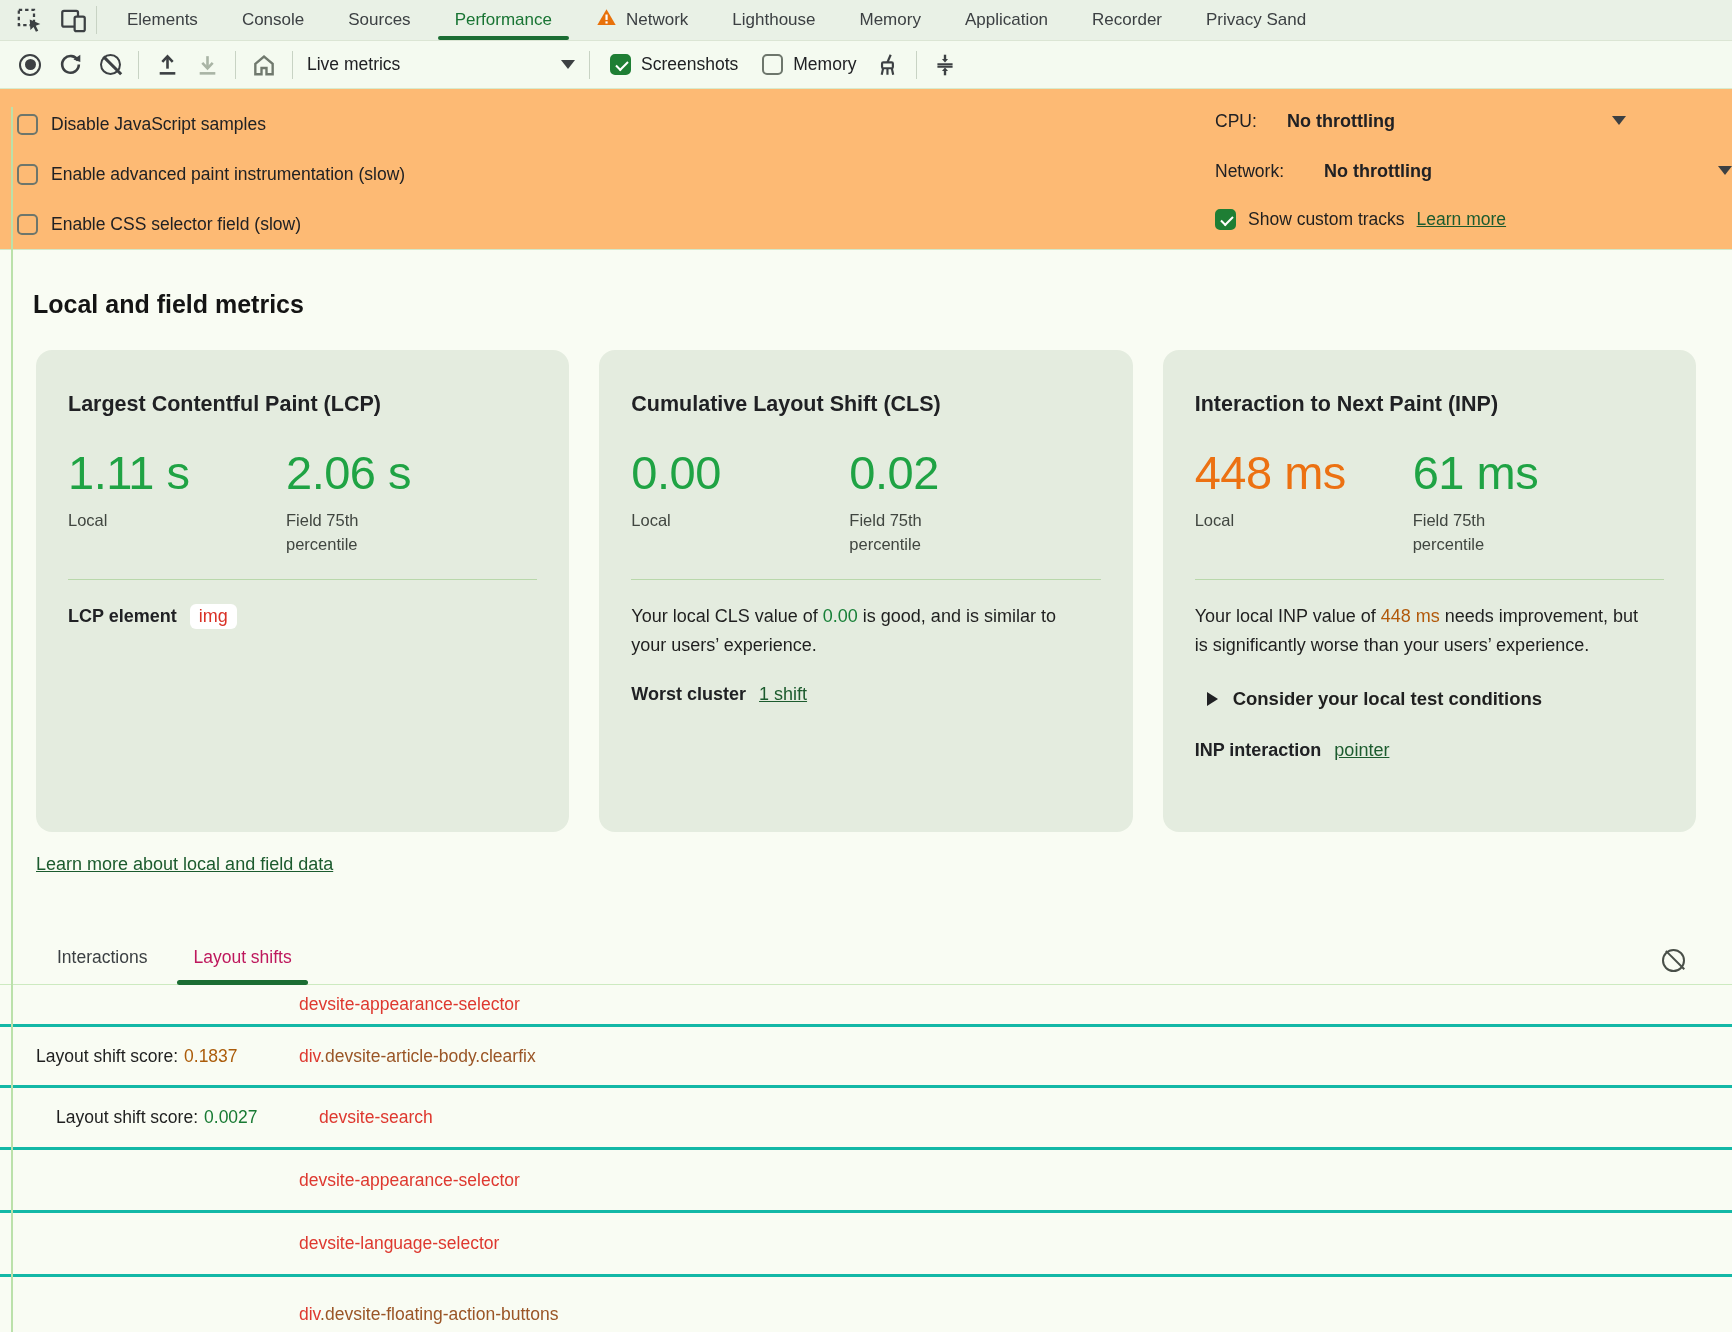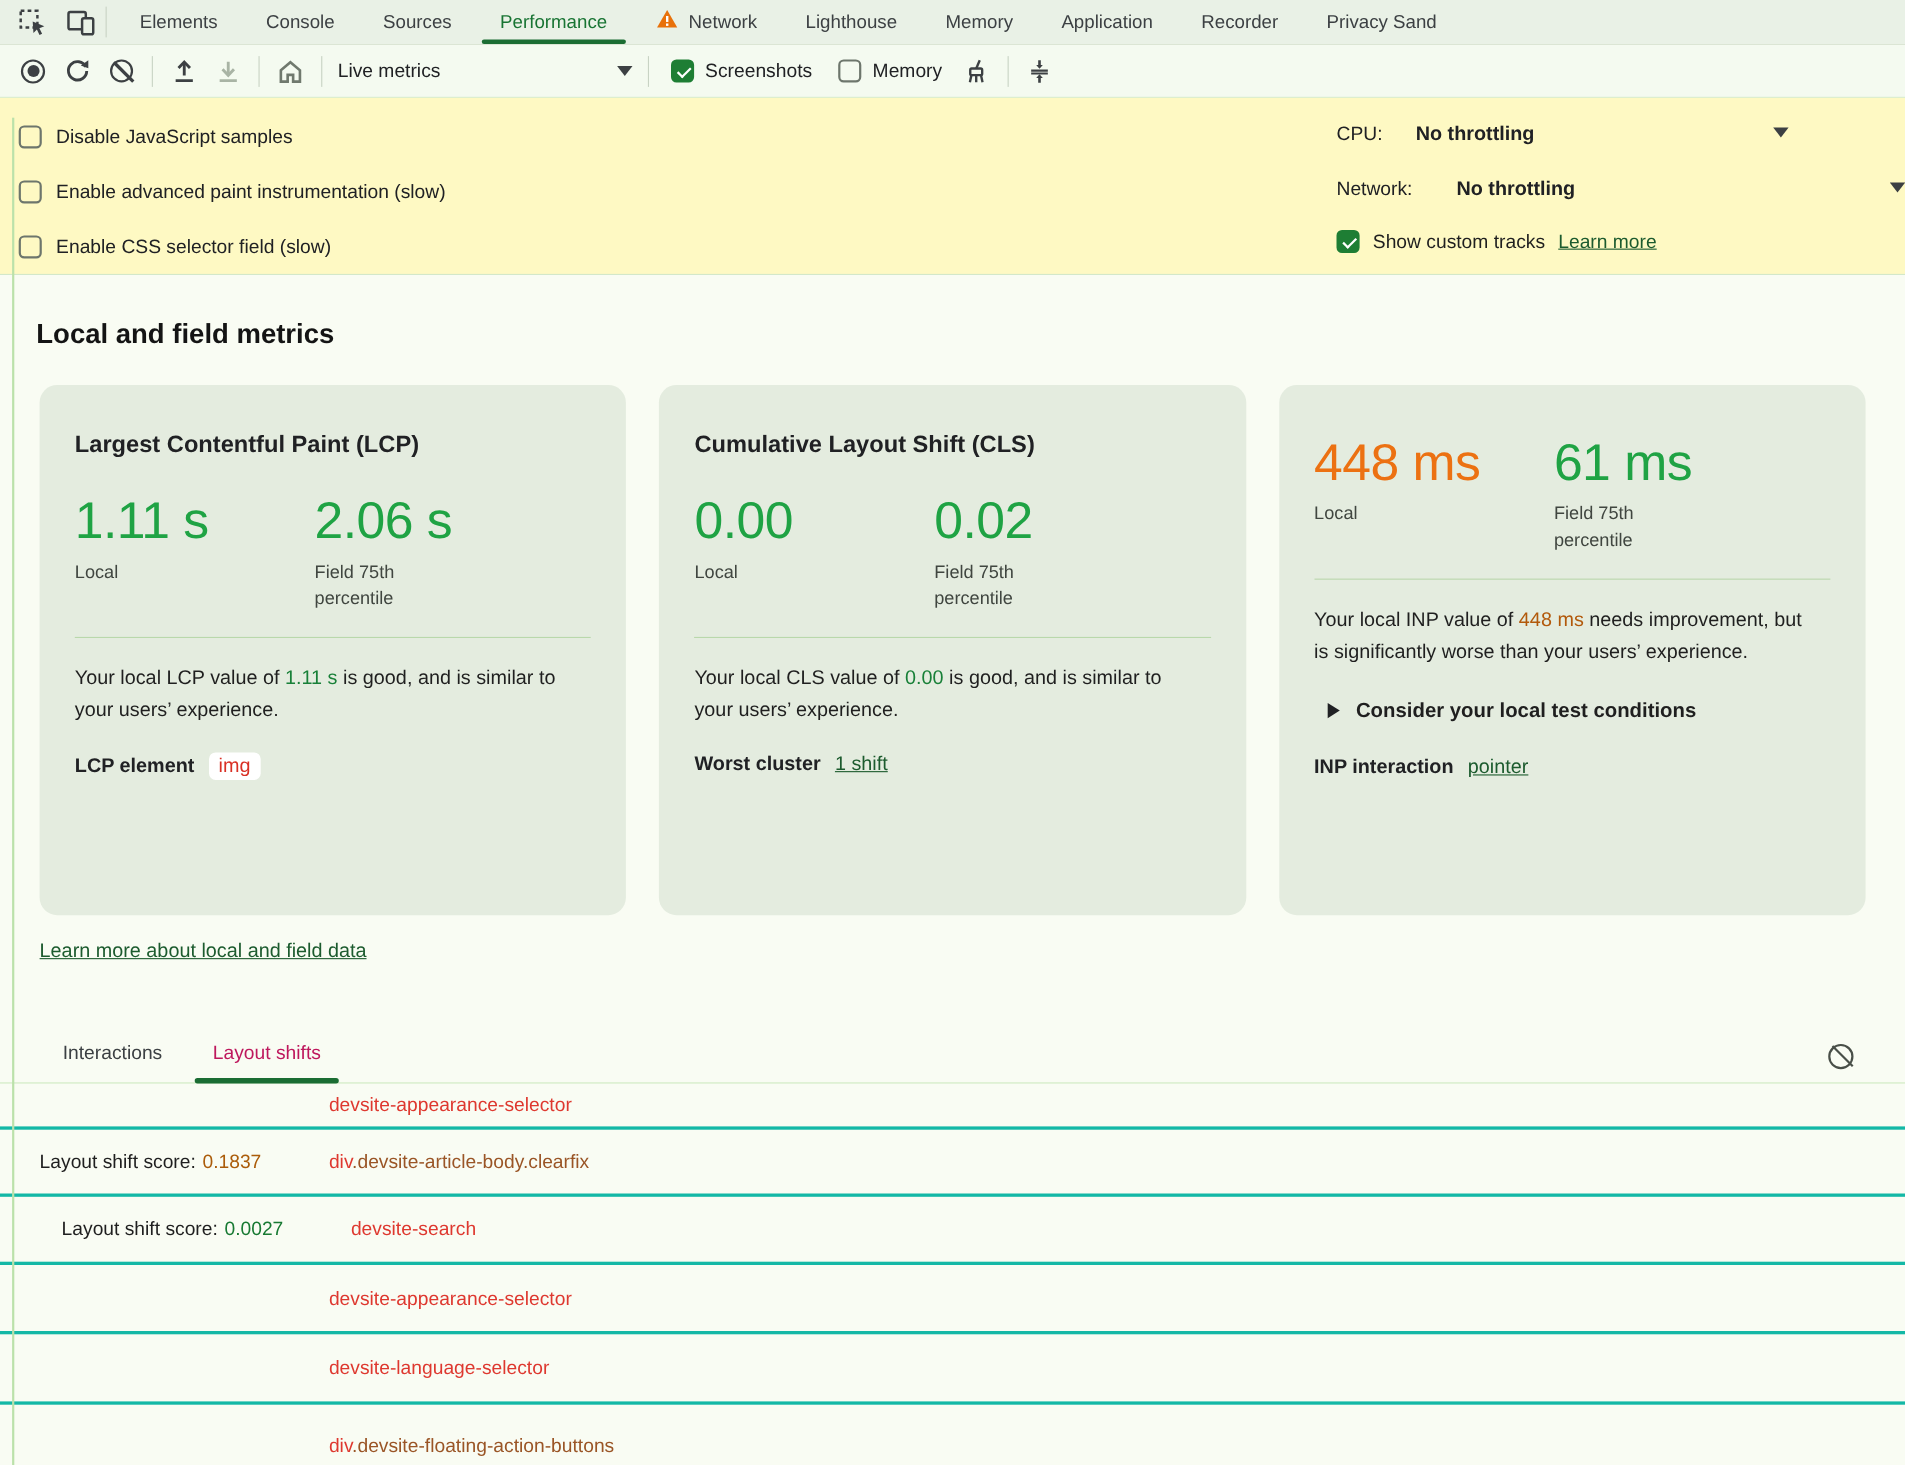--- a/index.html
+++ b/index.html
@@ -27,21 +27,21 @@
   .live-metrics { display:flex; align-items:center; justify-content:space-between; width:268px; margin:0 6px; cursor:pointer; }
   .live-metrics-label { font-size:17.5px; color:#202124; }
   .caret-down { width:0; height:0; border-left:7px solid transparent; border-right:7px solid transparent; border-top:9px solid #3c4043; }
   .cb { width:21px; height:21px; border:2px solid #6d766c; border-radius:5px; background:transparent; position:relative; flex:0 0 auto; cursor:pointer; }
   .cb.checked { background:#1e7e34; border-color:#1e7e34; }
   .cb.checked::after { content:""; position:absolute; left:3.5px; top:4.5px; width:10px; height:5px; border-left:2.6px solid #fff; border-bottom:2.6px solid #fff; transform:rotate(-45deg); }
   .tb-check { display:flex; align-items:center; gap:10px; margin:0 12px; }
   .tb-check .lbl { font-size:17.5px; color:#202124; }
 
   
-  .settings { position:relative; height:161px; background:#fef9c3; border-bottom:1px solid #d3e8c9; }
+  .settings { position:relative; height:161px; background:#fdba74; border-bottom:1px solid #d3e8c9; }
   .opt-row { position:absolute; left:17px; display:flex; align-items:center; gap:13px; font-size:17.5px; color:#202124; }
   .throttle-label { position:absolute; font-size:17.5px; color:#202124; }
   .throttle-value { position:absolute; font-size:18px; color:#202124; cursor:pointer;font-weight:bold; }
   .throttle-caret { position:absolute; cursor:pointer; }
   .sct-row { position:absolute; display:flex; align-items:center; gap:12px; font-size:17.5px; }
   .green-link { color:#1c5b2e; text-decoration:underline; cursor:pointer; }
 
   
   .left-line { position:absolute; left:11px; top:107px; bottom:0; width:2px; background:#bbe1aa; z-index:6; }
 
@@ -266,23 +266,20 @@
           <div class="val">
             <div class="num good">1.11 s</div>
             <div class="cap">Local</div>
           </div>
           <div class="val">
             <div class="num good">2.06 s</div>
             <div class="cap">Field 75th percentile</div>
           </div>
         </div>
         <div class="divider"></div>
-        <div class="desc">
-          <span>Your local LCP value of </span><span class="inline-good">1.11 s</span><span> is good, and is similar to your users’ experience.</span>
-        </div>
         <div class="card-footer">
           <span class="footer-label">LCP element</span>
           <span class="chip">img</span>
         </div>
       </div>
 
       <div class="card">
         <div class="card-title">Cumulative Layout Shift (CLS)</div>
         <div class="vals">
           <div class="val">
@@ -298,20 +295,21 @@
         <div class="desc">
           <span>Your local CLS value of </span><span class="inline-good">0.00</span><span> is good, and is similar to your users’ experience.</span>
         </div>
         <div class="card-footer">
           <span class="footer-label">Worst cluster</span>
           <a class="green-link" style="font-size:18px;">1 shift</a>
         </div>
       </div>
 
       <div class="card">
+        <div class="card-title">Interaction to Next Paint (INP)</div>
         <div class="vals">
           <div class="val">
             <div class="num warn">448 ms</div>
             <div class="cap">Local</div>
           </div>
           <div class="val">
             <div class="num good">61 ms</div>
             <div class="cap">Field 75th percentile</div>
           </div>
         </div>

